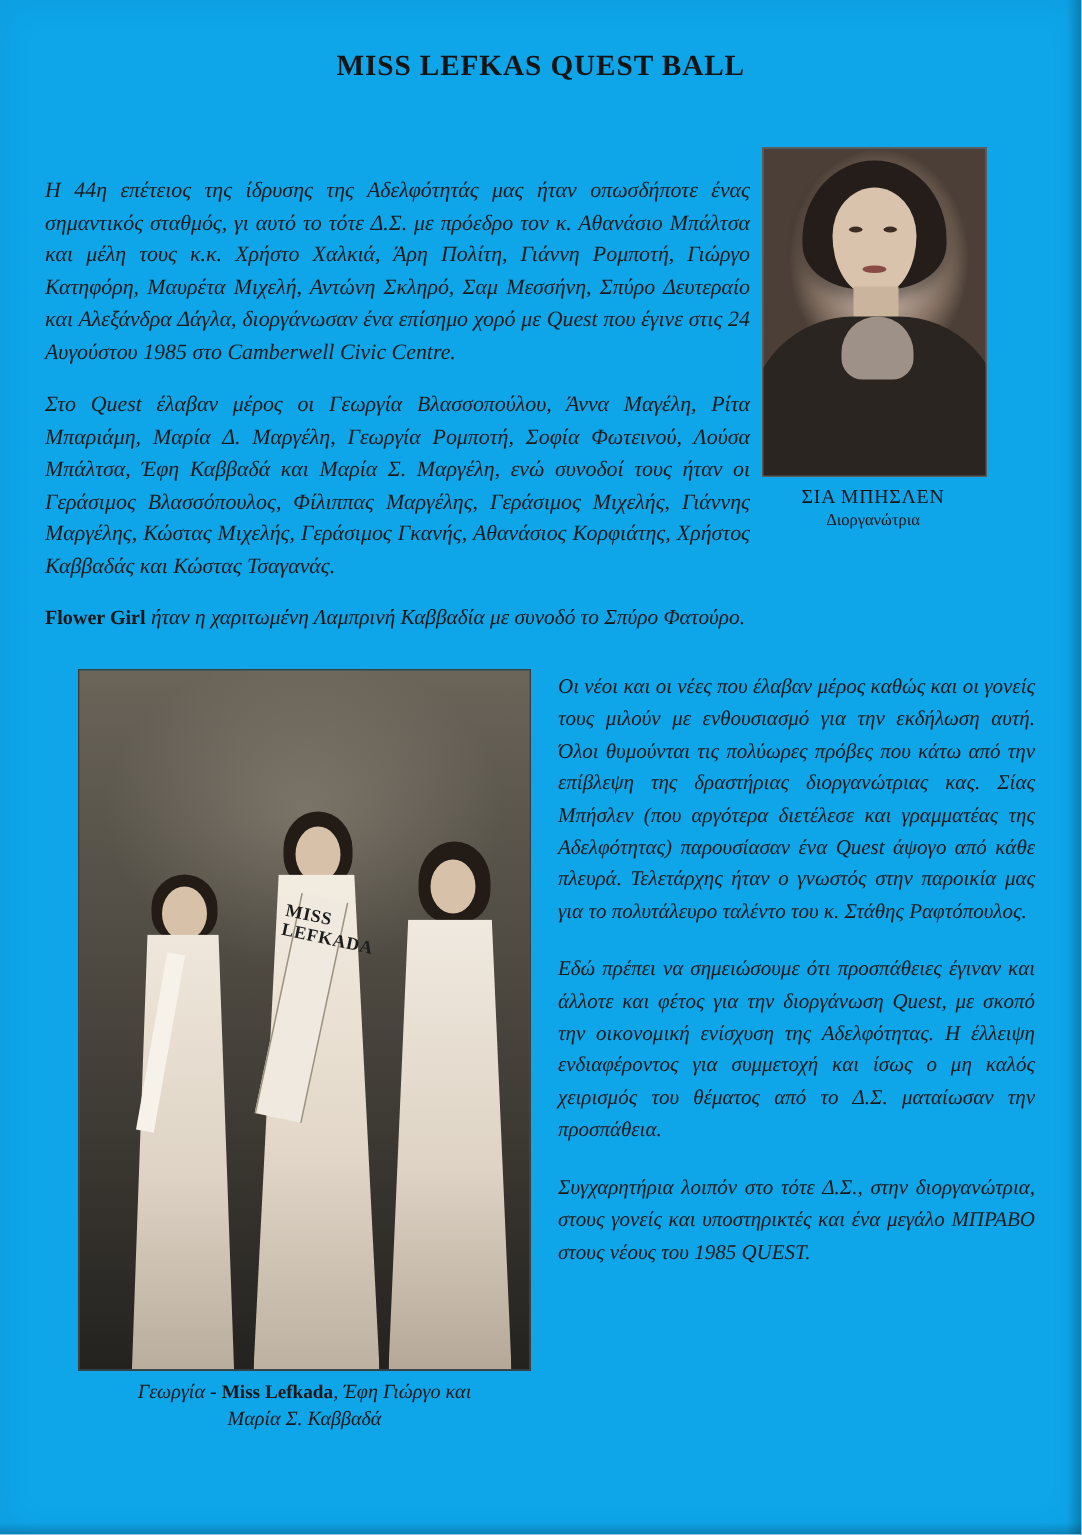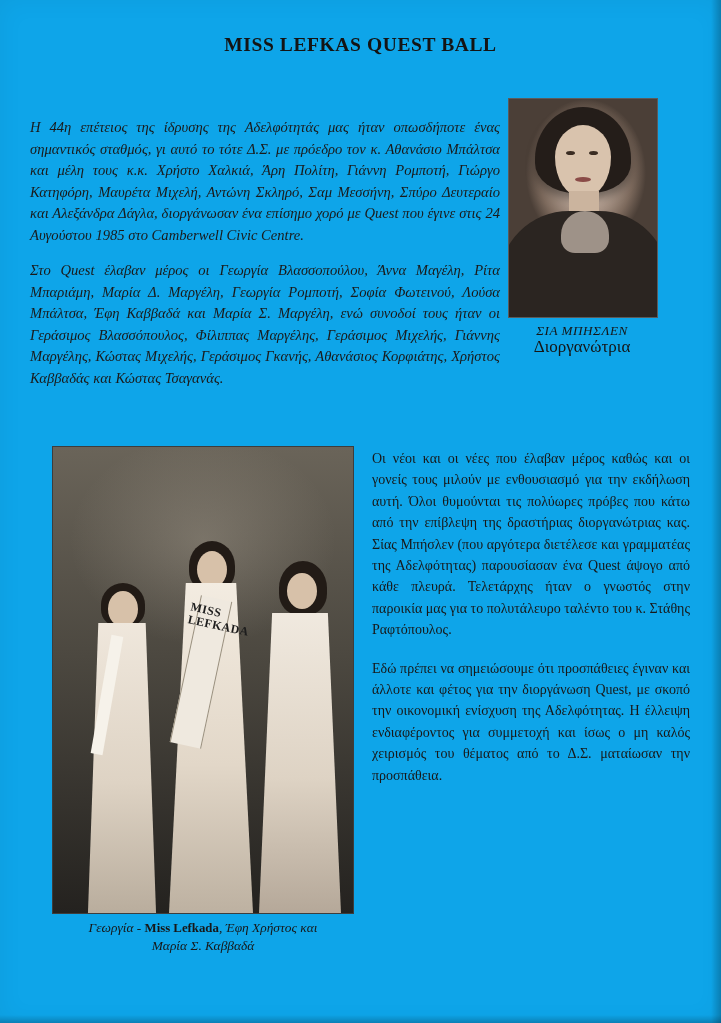--- a/index.html
+++ b/index.html
@@ -149,22 +149,22 @@
     background: #9e9288;
     border-radius: 24px 24px 14px 14px;
   }
   .portrait-caption {
     margin-top: 5px;
     text-align: center;
     font-size: 13.2px;
     line-height: 16px;
     font-family: "Liberation Serif", serif;
   }
-  .portrait-caption .name { letter-spacing: 0.5px; font-style: italic; }
-  .portrait-caption .role { font-size: 17px; }
+  .portrait-caption .name { letter-spacing: 0.5px; }
+  .portrait-caption .role { font-size: 11px; }
 
   
   .photo-wrap {
     position: absolute;
     left: 52px;
     top: 446px;
     width: 302px;
   }
   .photo {
     width: 300px;
@@ -260,35 +260,39 @@
     position: absolute;
     left: 372px;
     top: 448px;
     width: 318px;
   }
   .col-right p {
     margin: 0 0 17px 0;
     font-size: 14px;
     line-height: 21.4px;
     text-align: justify;
+    font-style: italic;
     color: #181818;
   }
 </style>
 </head>
 <body>
 
 <div class="page">
 
   <div class="title">MISS LEFKAS QUEST BALL</div>
 
   <div class="col-left">
     <p class="body">Η 44η επέτειος της ίδρυσης της Αδελφότητάς μας ήταν οπωσδήποτε ένας σημαντικός σταθμός, γι αυτό το τότε Δ.Σ. με πρόεδρο τον κ. Αθανάσιο Μπάλτσα και μέλη τους κ.κ. Χρήστο Χαλκιά, Άρη Πολίτη, Γιάννη Ρομποτή, Γιώργο Κατηφόρη, Μαυρέτα Μιχελή, Αντώνη Σκληρό, Σαμ Μεσσήνη, Σπύρο Δευτεραίο και Αλεξάνδρα Δάγλα, διοργάνωσαν ένα επίσημο χορό με Quest που έγινε στις 24 Αυγούστου 1985 στο Camberwell Civic Centre.</p>
     <p class="body">Στο Quest έλαβαν μέρος οι Γεωργία Βλασσοπούλου, Άννα Μαγέλη, Ρίτα Μπαριάμη, Μαρία Δ. Μαργέλη, Γεωργία Ρομποτή, Σοφία Φωτεινού, Λούσα Μπάλτσα, Έφη Καββαδά και Μαρία Σ. Μαργέλη, ενώ συνοδοί τους ήταν οι Γεράσιμος Βλασσόπουλος, Φίλιππας Μαργέλης, Γεράσιμος Μιχελής, Γιάννης Μαργέλης, Κώστας Μιχελής, Γεράσιμος Γκανής, Αθανάσιος Κορφιάτης, Χρήστος Καββαδάς και Κώστας Τσαγανάς.</p>
   </div>
 
+  <div class="flower-line">
+    <span class="up">Flower Girl</span><span> ήταν η χαριτωμένη Λαμπρινή Καββαδία με συνοδό το Σπύρο Φατούρο.</span>
+  </div>
 
   <div class="portrait-wrap">
     <div class="portrait">
       <div class="hair"></div>
       <div class="face"></div>
       <div class="eye-l"></div>
       <div class="eye-r"></div>
       <div class="mouth"></div>
       <div class="neck"></div>
       <div class="shoulders"></div>
@@ -322,25 +326,26 @@
         </div>
       </div>
 
       <div class="figure f3">
         <div class="hair"></div>
         <div class="head"></div>
         <div class="dress"></div>
       </div>
     </div>
     <div class="photo-caption">
-      <div><span>Γεωργία - </span><span class="up">Miss Lefkada</span><span>, Έφη Χρήστος και</span></div>
+      <div><span>Γεωργία - </span><span class="up">Miss Lefkada</span><span>, Έφη Γιώργο και</span></div>
       <div>Μαρία Σ. Καββαδά</div>
     </div>
   </div>
 
   <div class="col-right">
     <p>Οι νέοι και οι νέες που έλαβαν μέρος καθώς και οι γονείς τους μιλούν με ενθουσιασμό για την εκδήλωση αυτή. Όλοι θυμούνται τις πολύωρες πρόβες που κάτω από την επίβλεψη της δραστήριας διοργανώτριας κας. Σίας Μπήσλεν (που αργότερα διετέλεσε και γραμματέας της Αδελφότητας) παρουσίασαν ένα Quest άψογο από κάθε πλευρά. Τελετάρχης ήταν ο γνωστός στην παροικία μας για το πολυτάλευρο ταλέντο του κ. Στάθης Ραφτόπουλος.</p>
     <p>Εδώ πρέπει να σημειώσουμε ότι προσπάθειες έγιναν και άλλοτε και φέτος για την διοργάνωση Quest, με σκοπό την οικονομική ενίσχυση της Αδελφότητας. Η έλλειψη ενδιαφέροντος για συμμετοχή και ίσως ο μη καλός χειρισμός του θέματος από το Δ.Σ. ματαίωσαν την προσπάθεια.</p>
+    <p>Συγχαρητήρια λοιπόν στο τότε Δ.Σ., στην διοργανώτρια, στους γονείς και υποστηρικτές και ένα μεγάλο ΜΠΡΑΒΟ στους νέους του 1985 QUEST.</p>
   </div>
 
   <div class="edge-right"></div>
   <div class="edge-bottom"></div>
 </div>
 
 </body></html>

